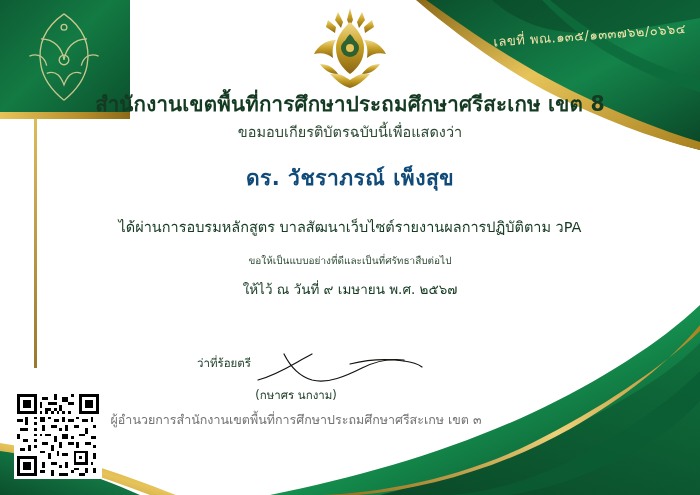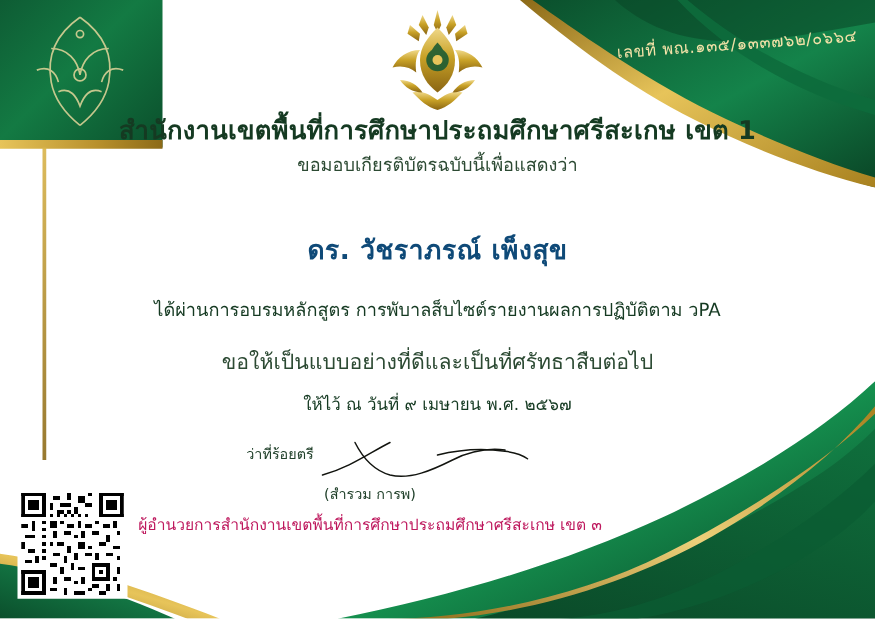--- a/index.html
+++ b/index.html
@@ -101,40 +101,40 @@
     color: #153a22;
     letter-spacing: .2px;
     line-height: 1.25;
   }
   .subtitle {
     margin-top: 2px;
     font-size: 14.5px;
     color: #2c4a33;
   }
   .recipient {
-    margin-top: 40px;
+    margin-top: 18px;
     font-size: 21px;
     font-weight: bold;
     color: #0f4a78;
     letter-spacing: .5px;
   }
   .affiliation {
     margin-top: 9px;
     font-size: 13.5px;
     color: #2c4a33;
   }
   .course {
     margin-top: 22px;
     font-size: 14.5px;
     line-height: 1.62;
     color: #153a22;
   }
   .wish {
     margin-top: 14px;
-    font-size: 17px;
+    font-size: 10px;
     color: #2c4a33;
   }
   .issued {
     margin-top: 10px;
     font-size: 13.5px;
     color: #153a22;
   }
 
   
   .sig-block {
@@ -160,21 +160,21 @@
     transform: translateX(-42px);
   }
   .sig-name {
     margin-top: 14px;
     font-size: 11.5px;
     color: #20402a;
   }
   .sig-position {
     margin-top: 6px;
     font-size: 12.5px;
-    color: #be185d;
+    color: #737373;
   }
 
   
   .qr {
     position: absolute;
     left: 14px;
     bottom: 16px;
     width: 88px;
     height: 88px;
     background: #ffffff;
@@ -293,41 +293,41 @@
       </g>
       <circle cx="42" cy="42" r="4" fill="#e7c45a"></circle>
 
       <path d="M22 68 C30 66 36 70 42 74 C48 70 54 66 62 68 C56 74 50 80 42 82 C34 80 28 74 22 68 Z" fill="url(#embGold)"></path>
       <path d="M12 58 C20 58 26 62 30 68 C22 68 16 64 12 58 Z" fill="url(#embGold)"></path>
       <path d="M72 58 C64 58 58 62 54 68 C62 68 68 64 72 58 Z" fill="url(#embGold)"></path>
     </svg>
   </div>
 
   <div class="body">
-    <div class="org-title">สำนักงานเขตพื้นที่การศึกษาประถมศึกษาศรีสะเกษ เขต 1</div>
+    <div class="org-title">สำนักงานเขตพื้นที่การศึกษาประถมศึกษาศรีสะเกษ เขต 8</div>
     <div class="subtitle">ขอมอบเกียรติบัตรฉบับนี้เพื่อแสดงว่า</div>
     <div class="recipient">ดร. วัชราภรณ์  เพ็งสุข</div>
     <div class="course">
-      <div>ได้ผ่านการอบรมหลักสูตร การพับาลส็บไซต์รายงานผลการปฏิบัติตาม วPA</div>
+      <div>ได้ผ่านการอบรมหลักสูตร บาลสัฒนาเว็บไซต์รายงานผลการปฏิบัติตาม วPA</div>
     </div>
     <div class="wish">ขอให้เป็นแบบอย่างที่ดีและเป็นที่ศรัทธาสืบต่อไป</div>
     <div class="issued">ให้ไว้ ณ วันที่  ๙  เมษายน พ.ศ. ๒๕๖๗</div>
   </div>
 
   <div class="sig-block">
     <div class="sig-rank">ว่าที่ร้อยตรี</div>
     <svg class="sig-mark" viewBox="0 0 170 34">
       <g fill="none" stroke="#12140f" stroke-width="1.2" stroke-linecap="round">
         <path d="M4 30 C26 24 42 12 58 4"></path>
         <path d="M30 4 C36 16 44 26 58 30 C74 34 92 26 108 18 C120 12 134 8 150 10"></path>
         <path d="M96 14 C112 10 130 8 150 11"></path>
         <path d="M150 11 C158 12 164 14 168 17"></path>
       </g>
     </svg>
-    <div class="sig-name">(สำรวม การพ)</div>
+    <div class="sig-name">(กษาศร นกงาม)</div>
     <div class="sig-position">ผู้อำนวยการสำนักงานเขตพื้นที่การศึกษาประถมศึกษาศรีสะเกษ เขต ๓</div>
   </div>
 
   <div class="qr">
     <svg viewBox="0 0 29 29" width="82" height="82" shape-rendering="crispEdges">
       <rect width="29" height="29" fill="#ffffff"></rect>
       <g fill="#000000">
 
         <rect x="0" y="0" width="7" height="1"></rect>
           <rect x="0" y="6" width="7" height="1"></rect>

